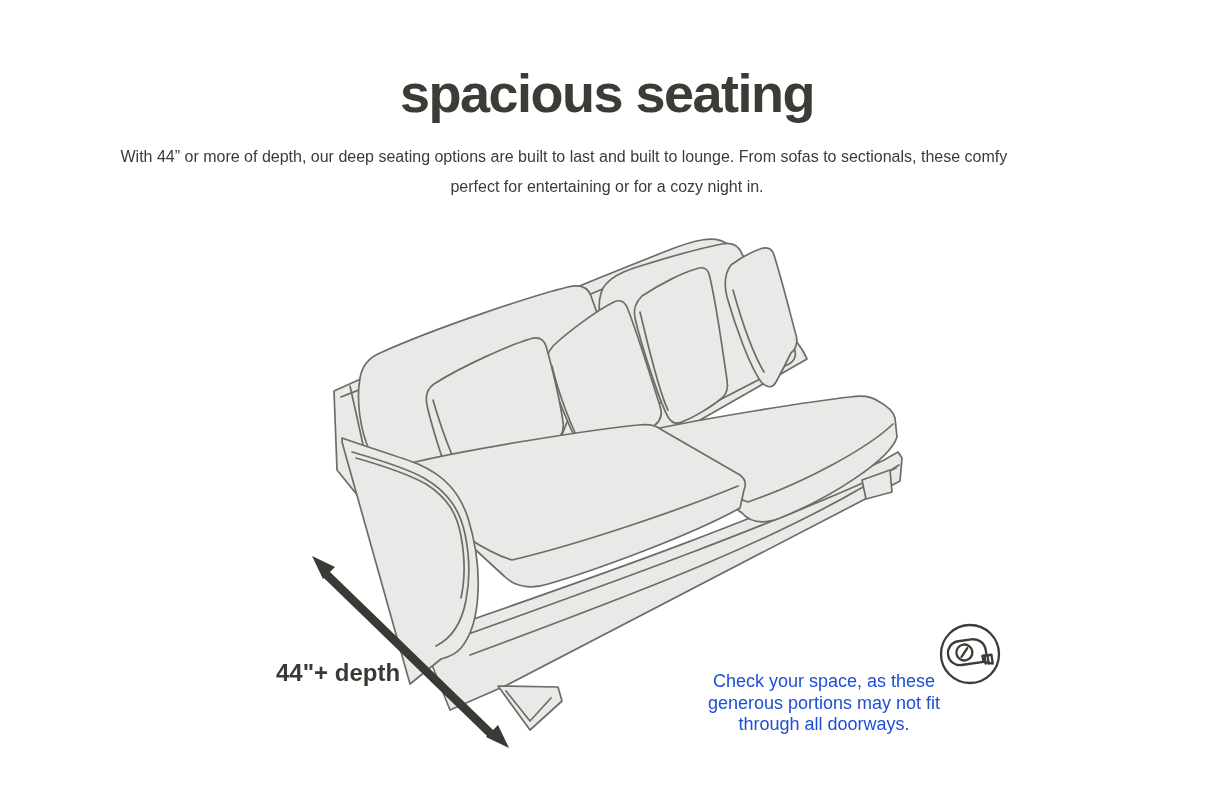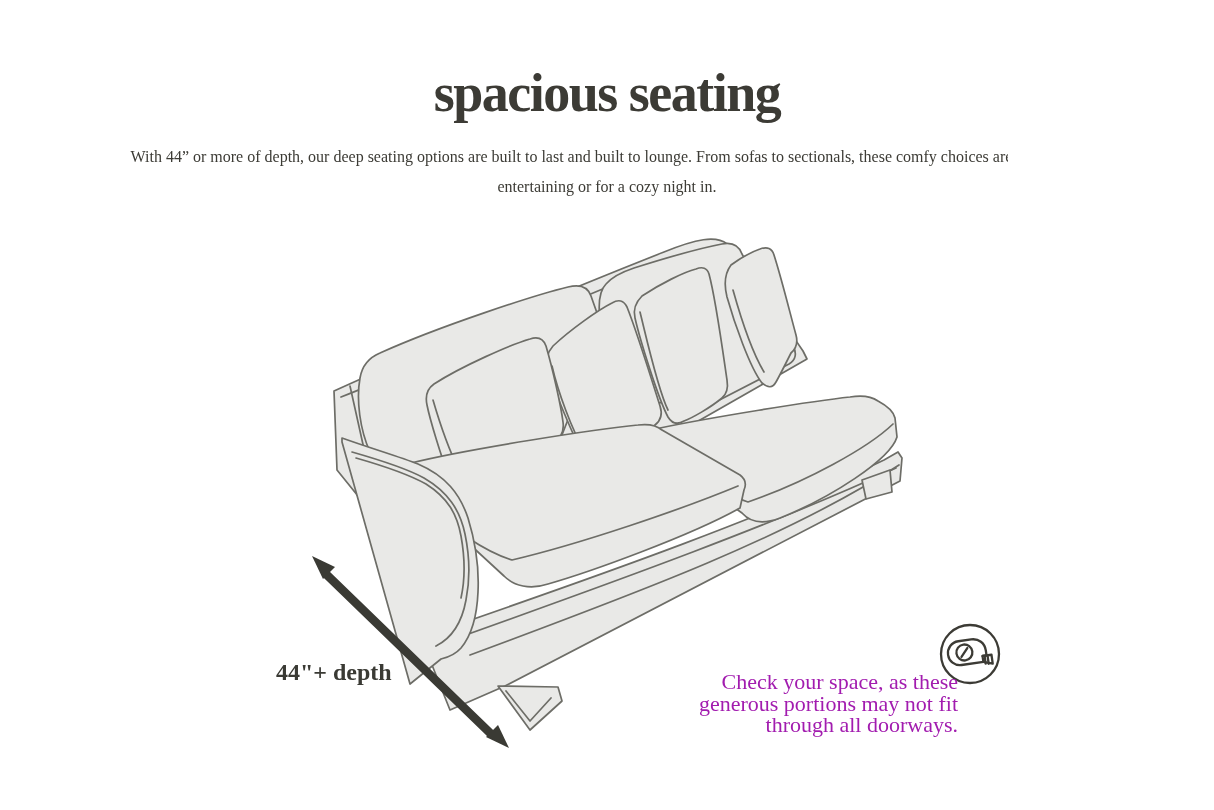--- a/index.html
+++ b/index.html
@@ -1,40 +1,40 @@
 <!DOCTYPE html>
 <html><head>
 <meta charset="utf-8">
 <style>
   html,body{margin:0;padding:0;background:#ffffff;}
   .stage{
     position:relative;width:1008px;height:810px;background:#ffffff;
-    font-family:Liberation Serif, serif;overflow:hidden;
+    font-family:Liberation Sans, sans-serif;overflow:hidden;
   }
   .title{
     position:absolute;left:0;top:66px;width:1214px;text-align:center;
     font-size:54px;font-weight:bold;letter-spacing:-1.5px;color:#3c3b35;line-height:1;
   }
   .description{
     position:absolute;left:104px;top:142px;width:1006px;text-align:center;
     font-size:16px;line-height:29.5px;color:#3c3b35;
   }
   .illustration{position:absolute;left:0;top:0;width:1214px;height:810px;}
   .dim-label{
     position:absolute;left:276px;top:659px;
     font-size:24px;font-weight:bold;color:#3a3a34;white-space:nowrap;
   }
   .measure-icon{position:absolute;left:938px;top:622px;width:64px;height:64px;}
   .measure-title{
     position:absolute;left:1002px;top:642px;width:200px;
     font-size:19px;font-weight:bold;letter-spacing:4.2px;color:#3c3b35;white-space:nowrap;
   }
   .measure-note{
-    position:absolute;right:50px;top:671px;width:268px;text-align:right;
-    font-size:22px;line-height:21.5px;color:#a21caf;
+    position:absolute;right:50px;top:671px;width:268px;text-align:center;
+    font-size:18px;line-height:21.5px;color:#1d4ed8;
   }
 </style>
 </head>
 <body>
 
 <div class="stage">
 
   <div class="title">spacious seating</div>
 
   <div class="description">With 44” or more of depth, our deep seating options are built to last and built to lounge. From sofas to sectionals, these comfy choices are perfect for entertaining or for a cozy night in.</div>

